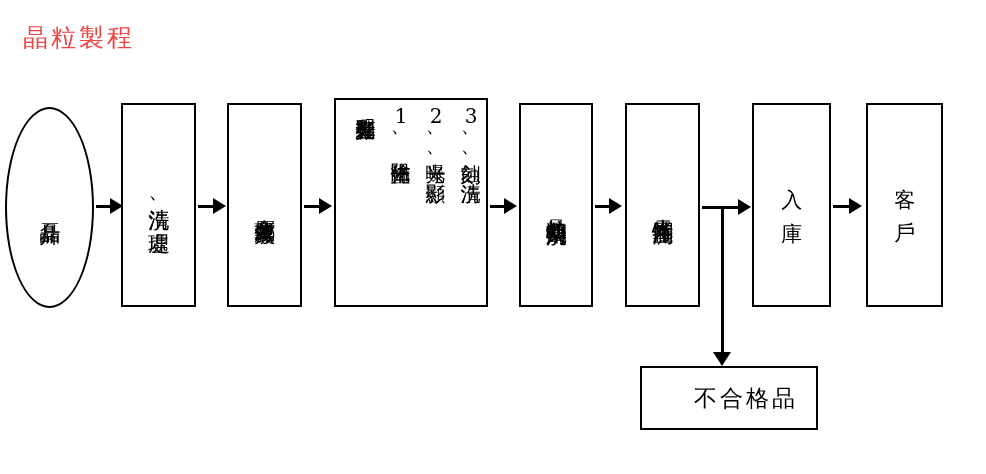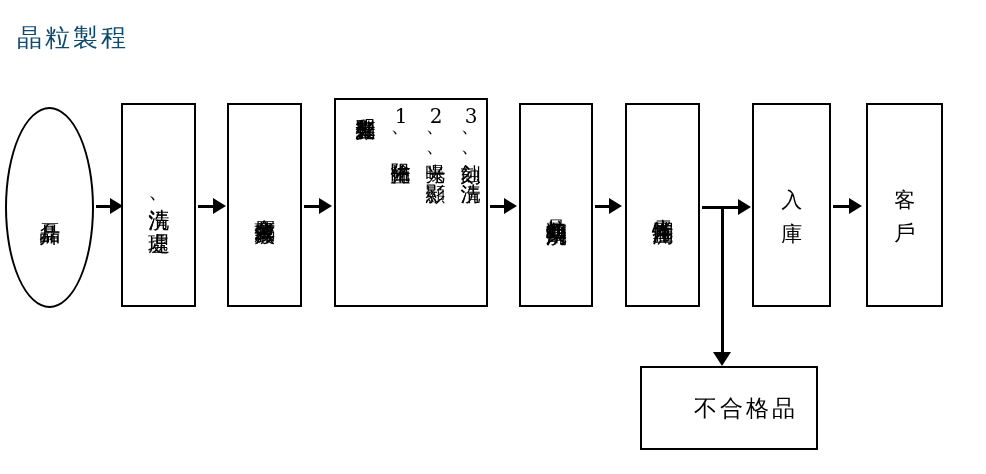--- a/index.html
+++ b/index.html
@@ -13,27 +13,27 @@
   }
   #canvas {
     position: relative;
     width: 986px;
     height: 474px;
     background: #ffffff;
     overflow: hidden;
   }
   .title {
     position: absolute;
-    left: 17px;
+    left: 23px;
     top: 24px;
     font-size: 25px;
     letter-spacing: 3px;
     line-height: 1.1;
     white-space: nowrap;
-    color: #0c4a6e;
+    color: #ef4444;
   }
   
   .node {
     position: absolute;
     box-sizing: border-box;
     background: #ffffff;
     border: 2px solid #000000;
     display: flex;
     align-items: center;
     justify-content: center;
@@ -173,17 +173,17 @@
     <span class="vtext spaced">入庫</span>
   </div>
 
   <div class="hline" style="left:833px; top:205px; width:18px;"></div>
   <div class="arrowhead-right" style="left:849px; top:198px;"></div>
 
   <div class="node" style="left:866px; top:103px; width:77px; height:204px;">
     <span class="vtext spaced">客戶</span>
   </div>
 
-  <div class="node" style="left:640px; top:366px; width:178px; height:84px;padding-left:34px;">
+  <div class="node" style="left:640px; top:366px; width:178px; height:64px;padding-left:34px;">
     <span class="htext">不合格品</span>
   </div>
 
 </div>
 
 </body></html>

